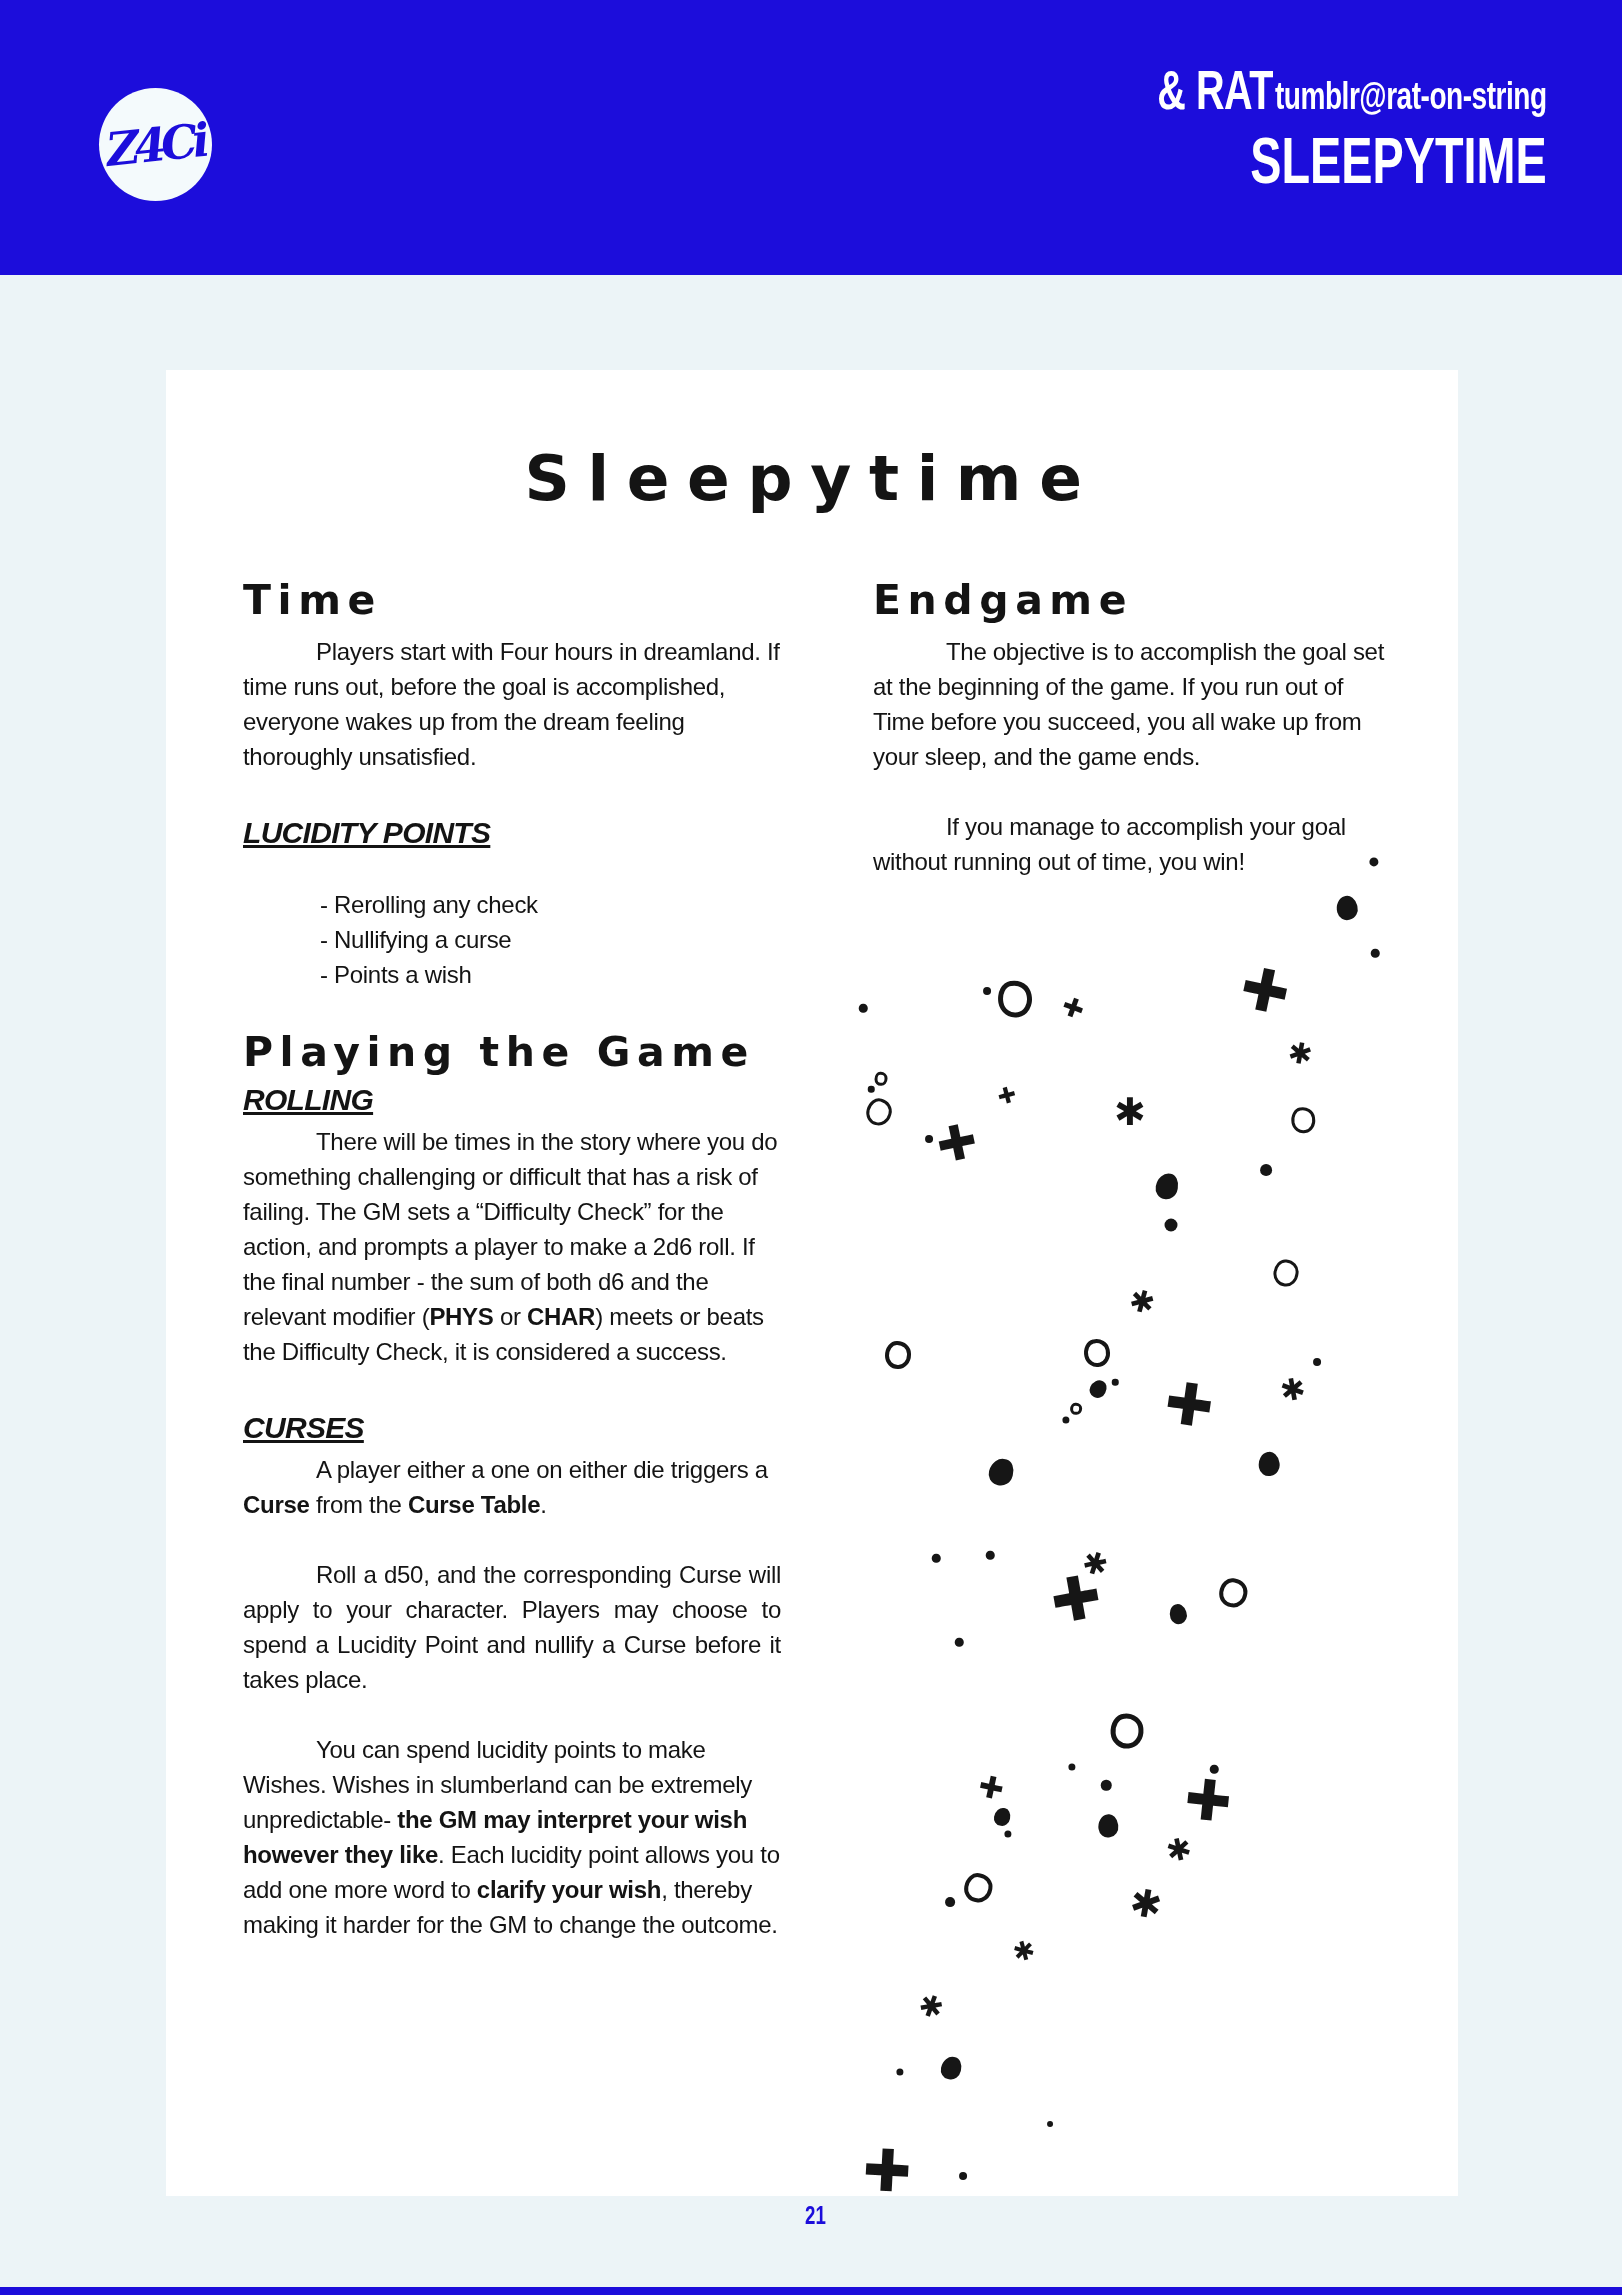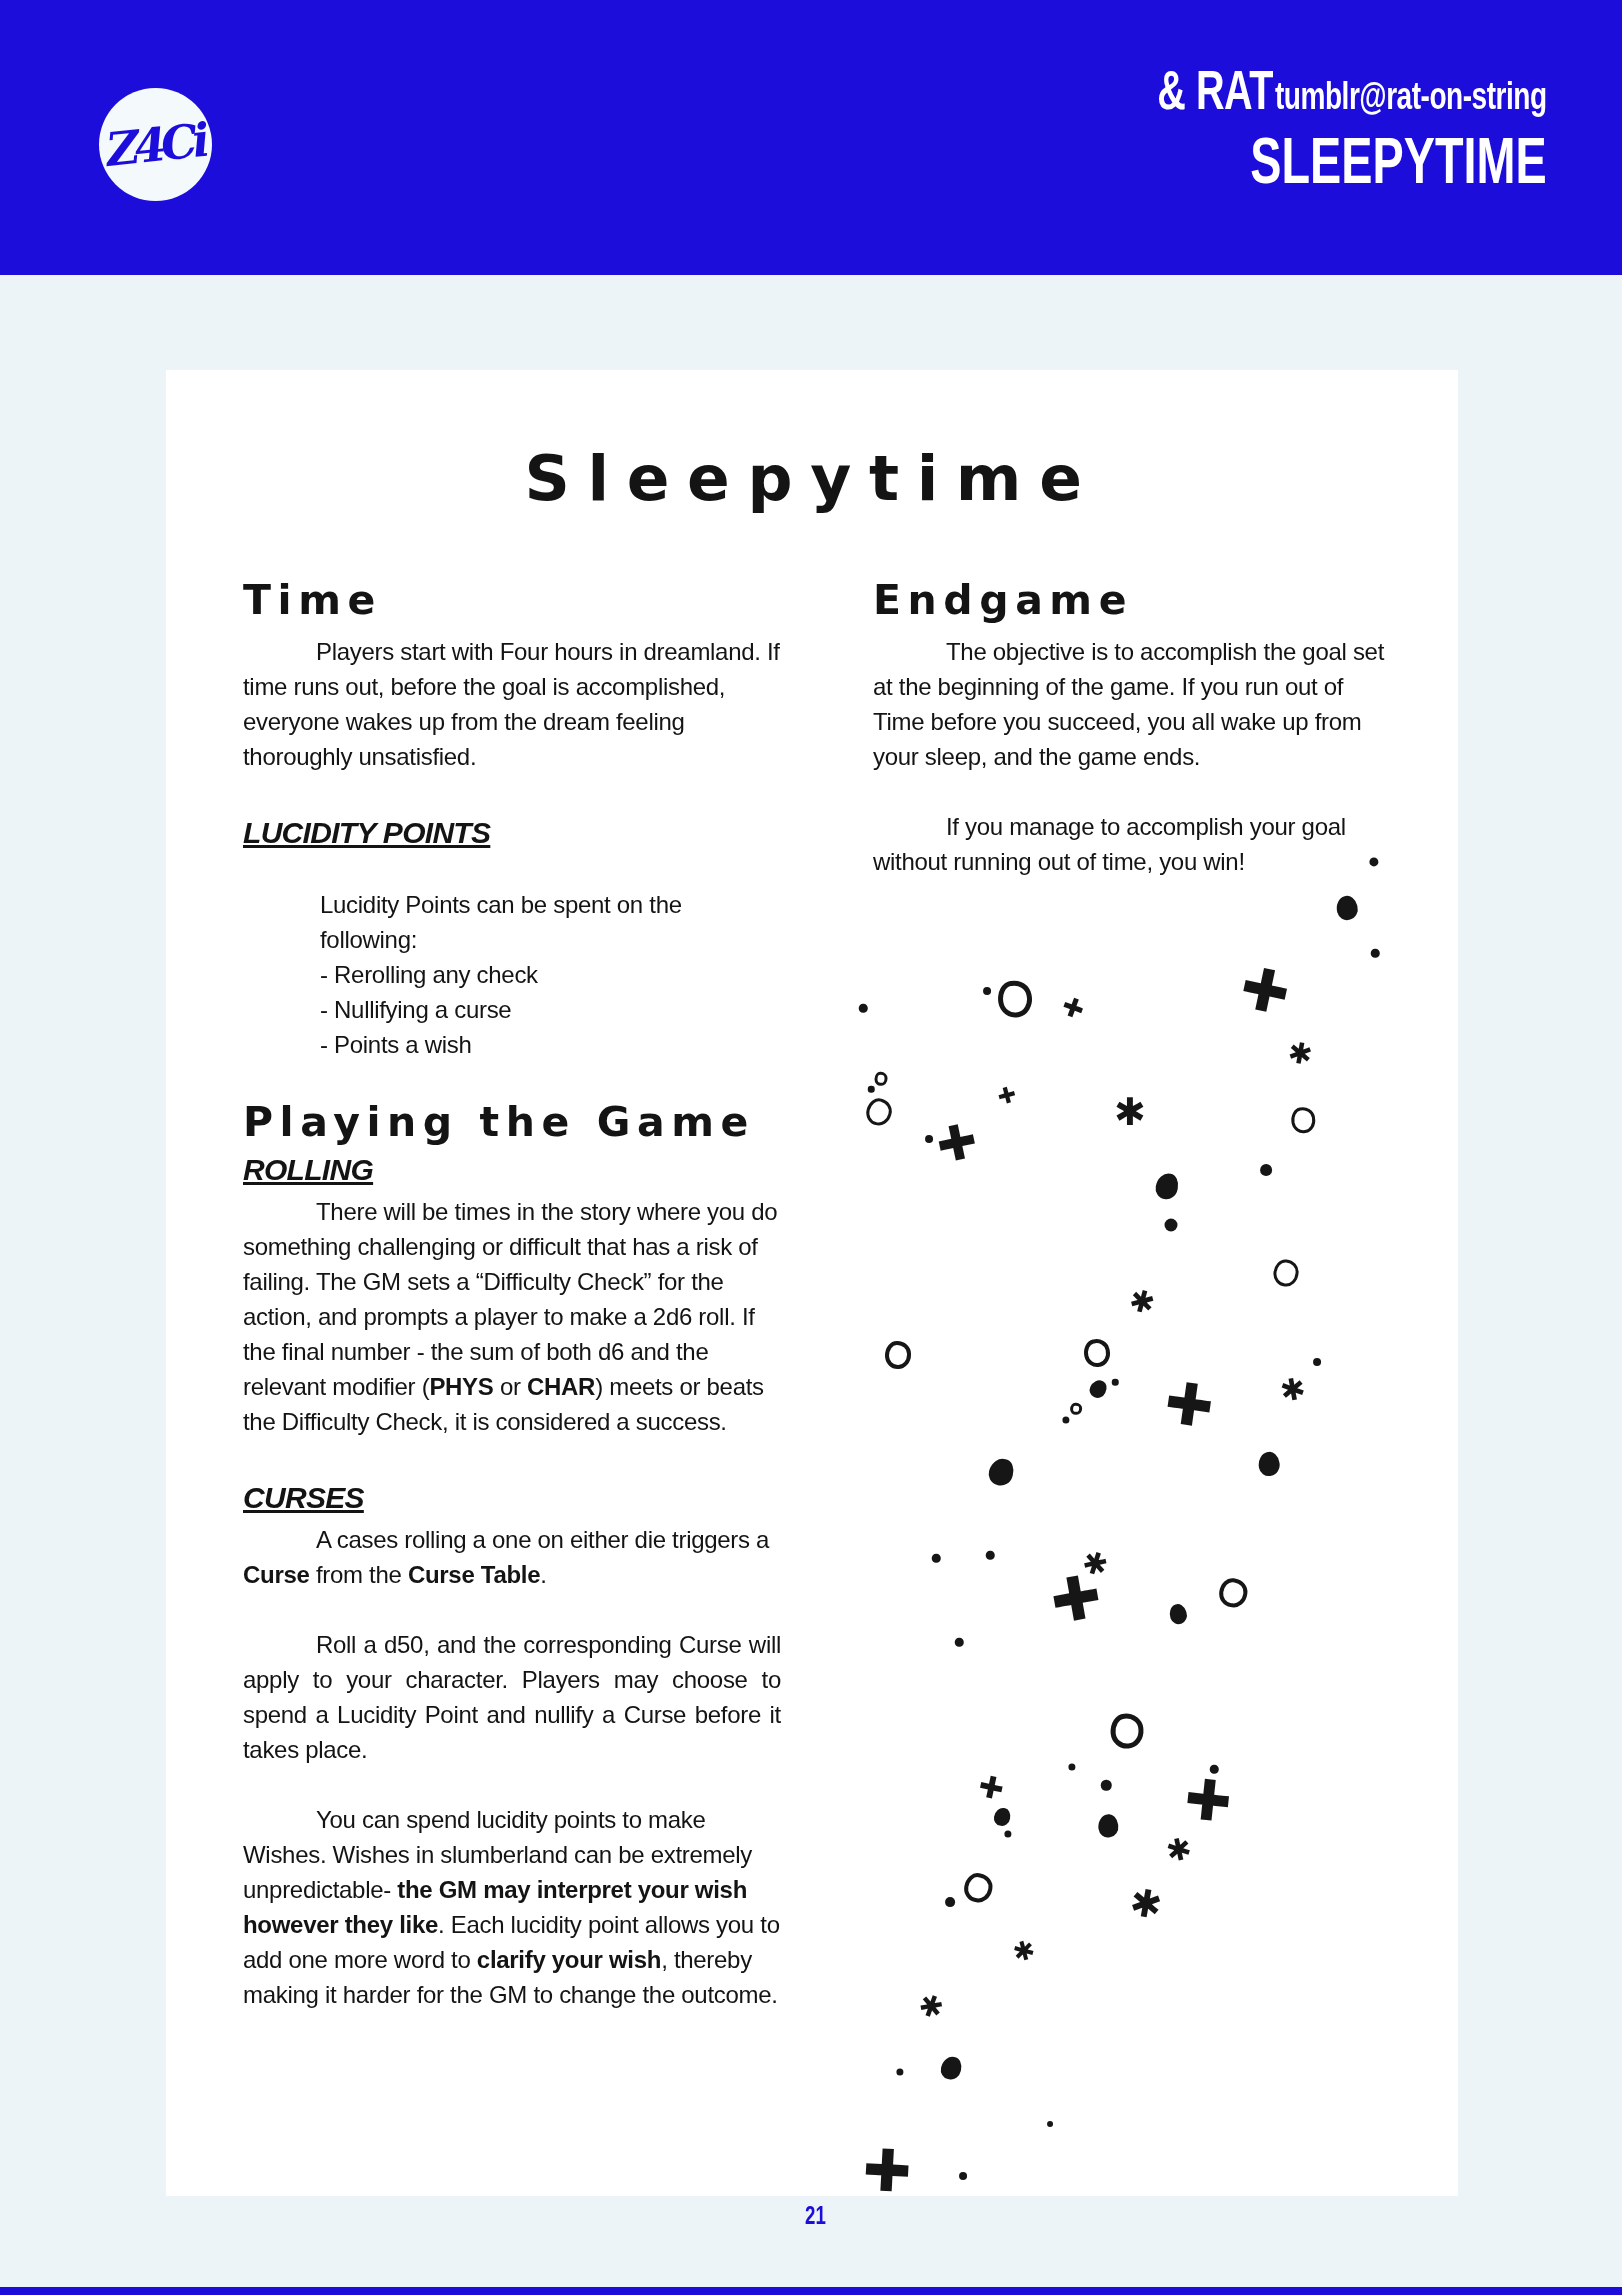--- a/index.html
+++ b/index.html
@@ -77,30 +77,29 @@
     </div>
   </header>
 
   <main class="card">
     <h1 class="doc-title">Sleepytime</h1>
     <div class="col col-left" id="col-left">
         <h2 class="hand">Time</h2>
         <p class="para"><span>Players start with Four hours in dreamland. If time runs out, before the goal is accomplished, everyone wakes up from the dream feeling thoroughly unsatisfied.</span></p>
         <h3 class="sub">LUCIDITY POINTS</h3>
         <div class="list">
-          <div>Lucidity Points can be spent on the following:</div>
           <div>- Rerolling any check</div>
           <div>- Nullifying a curse</div>
           <div>- Points a wish</div>
         </div>
         <h2 class="hand">Playing the Game</h2>
         <h3 class="sub">ROLLING</h3>
         <p class="para"><span>There will be times in the story where you do something challenging or difficult that has a risk of failing. The GM sets a “Difficulty Check” for the action, and prompts a player to make a 2d6 roll. If the final number - the sum of both d6 and the relevant modifier (</span><span class="b">PHYS</span><span> or </span><span class="b">CHAR</span><span>) meets or beats the Difficulty Check, it is considered a success.</span></p>
         <h3 class="sub">CURSES</h3>
-        <p class="para"><span>A cases rolling a one on either die triggers a </span><span class="b">Curse</span><span> from the </span><span class="b">Curse Table</span><span>.</span></p>
+        <p class="para"><span>A player either a one on either die triggers a </span><span class="b">Curse</span><span> from the </span><span class="b">Curse Table</span><span>.</span></p>
         <p class="para justify"><span>Roll a d50, and the corresponding Curse will apply to your character. Players may choose to spend a Lucidity Point and nullify a Curse before it takes place.</span></p>
         <p class="para"><span>You can spend lucidity points to make Wishes. Wishes in slumberland can be extremely unpredictable- </span><span class="b">the GM may interpret your wish however they like</span><span>. Each lucidity point allows you to add one more word to </span><span class="b">clarify your wish</span><span>, thereby making it harder for the GM to change the outcome.</span></p>
       </div>
     <div class="col col-right" id="col-right">
         <h2 class="hand">Endgame</h2>
         <p class="para"><span>The objective is to accomplish the goal set at the beginning of the game. If you run out of Time before you succeed, you all wake up from your sleep, and the game ends.</span></p>
         <p class="para"><span>If you manage to accomplish your goal without running out of time, you win!</span></p>
       </div>
   </main>
 

